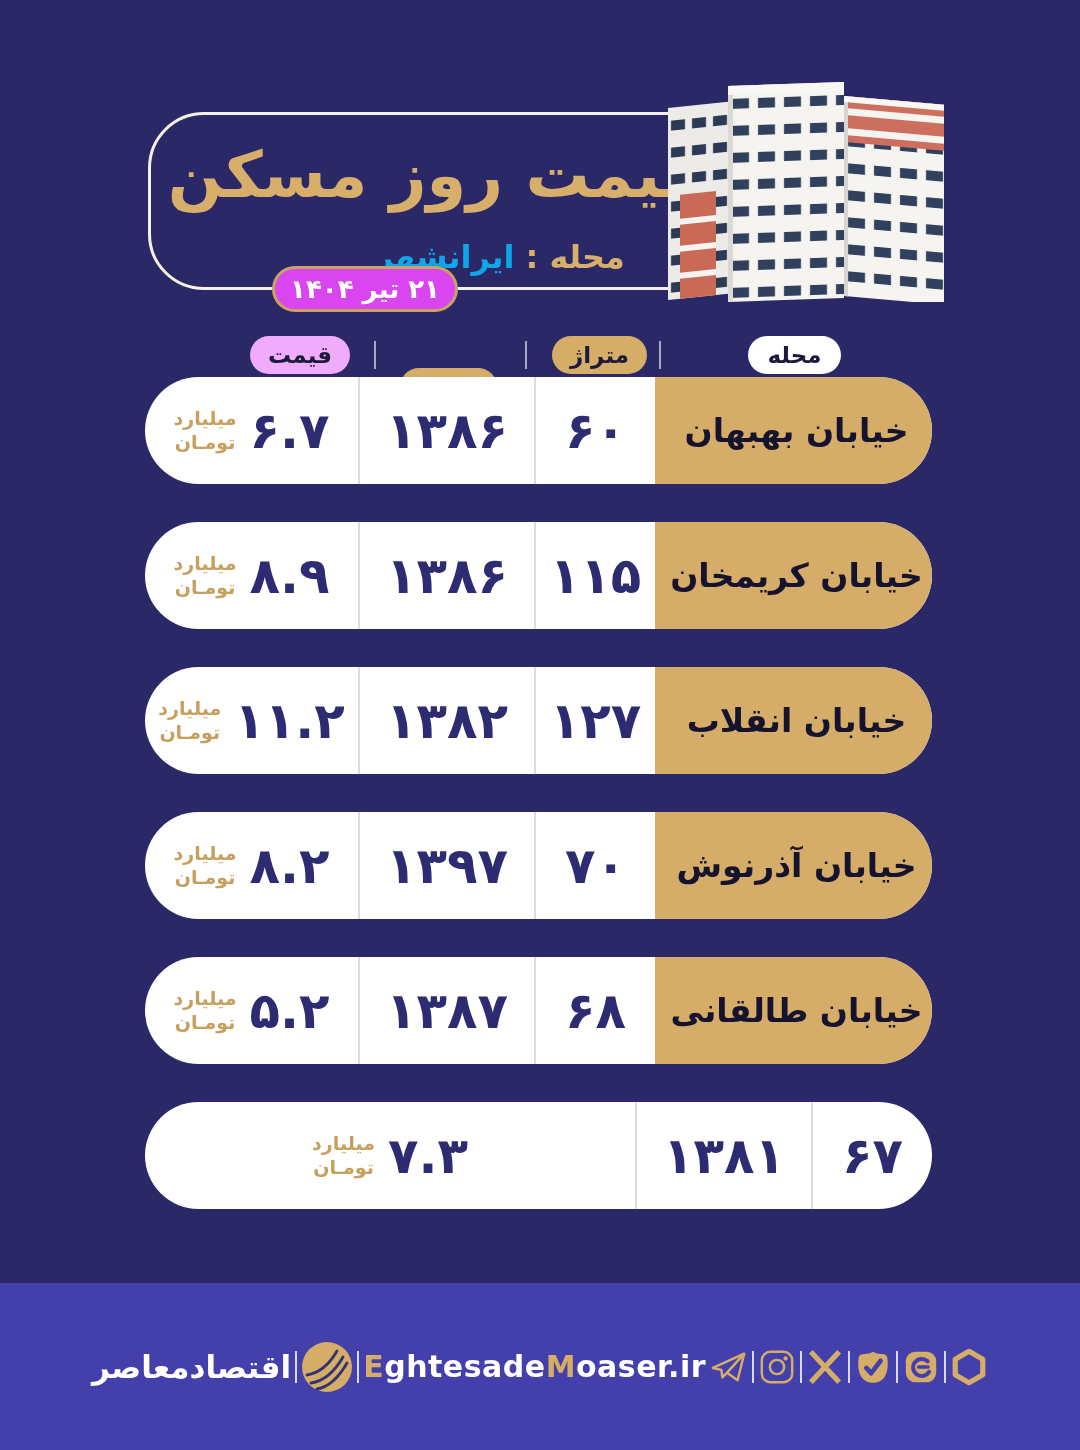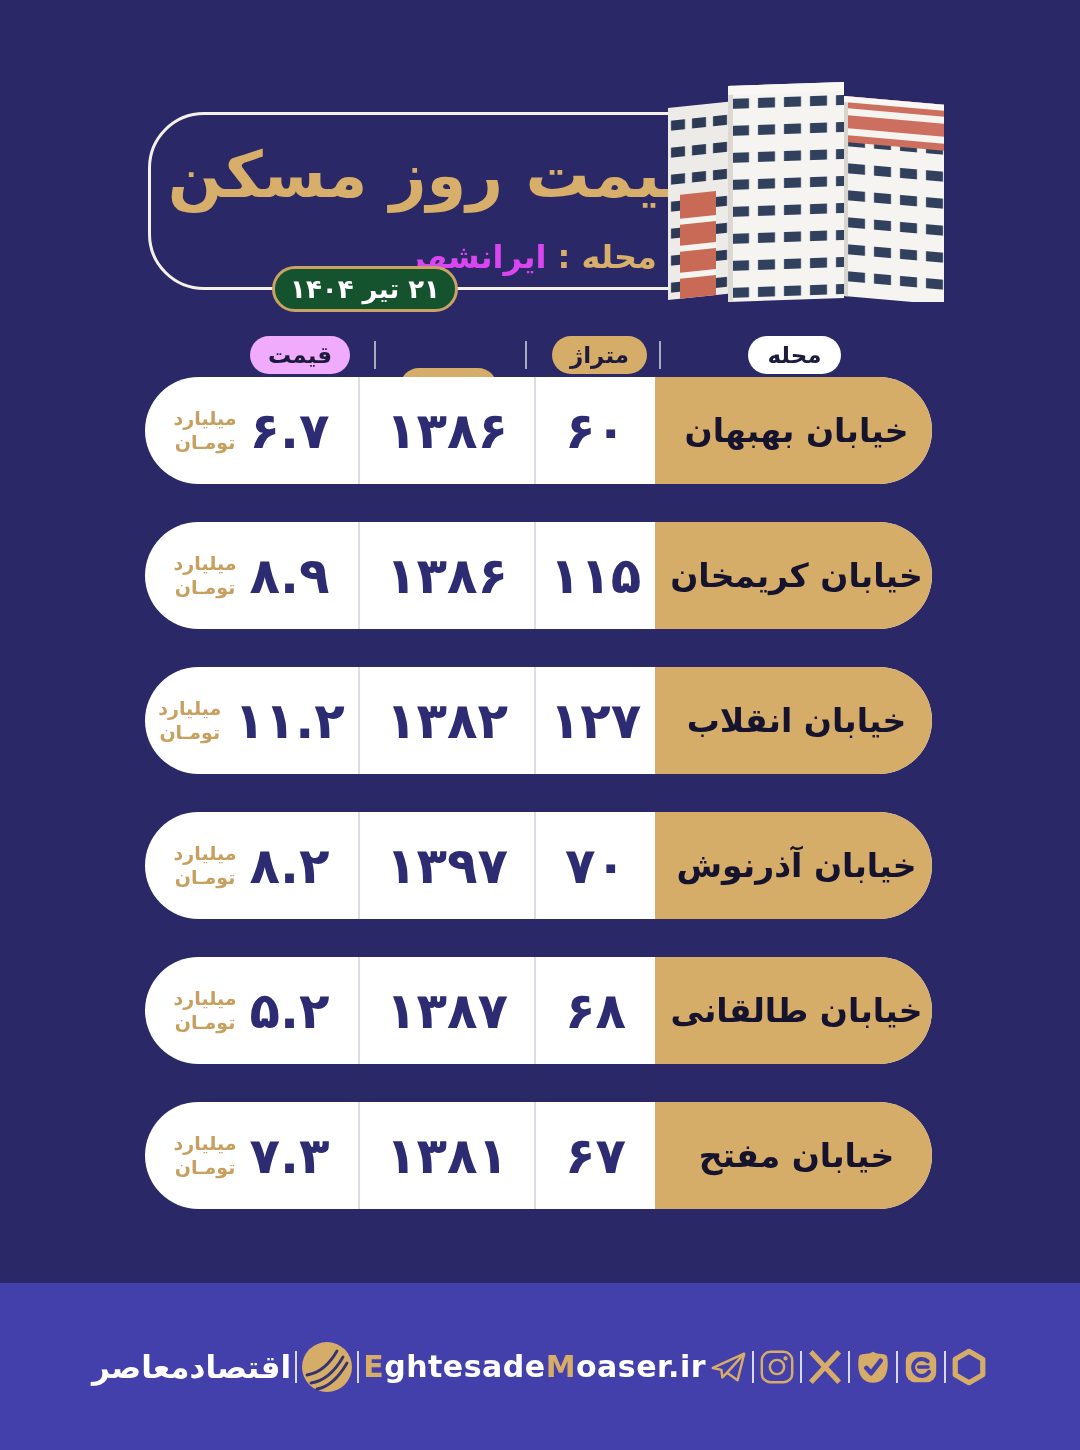--- a/index.html
+++ b/index.html
@@ -14,24 +14,24 @@
   }
   .poster-title{
     position:absolute;left:158px;top:138px;width:556px;text-align:center;
     font-size:64px;font-weight:bold;color:#d8ae6b;z-index:2;white-space:nowrap;
   }
   .poster-subtitle{
     position:absolute;left:375px;top:238px;width:330px;text-align:left;
     font-size:32px;font-weight:bold;white-space:nowrap;z-index:2;
   }
   .sub-label{color:#d8ae6b;}
-  .sub-value{color:#d946ef;margin-left:32px;}
+  .sub-value{color:#0ea5e9;}
   .date-pill{
     position:absolute;left:272px;top:266px;width:186px;height:46px;
-    background:#14532d;border:3px solid #c9a264;border-radius:26px;box-sizing:border-box;
+    background:#d946ef;border:3px solid #c9a264;border-radius:26px;box-sizing:border-box;
     display:flex;align-items:center;justify-content:center;
     font-size:26px;font-weight:bold;color:#ffffff;z-index:3;white-space:nowrap;
   }
   .building{position:absolute;left:658px;top:74px;width:292px;height:228px;z-index:2;}
   
   .col-head{
     position:absolute;top:336px;height:38px;border-radius:19px;
     display:flex;align-items:center;justify-content:center;
     font-size:23px;font-weight:bold;color:#1d1b3c;white-space:nowrap;
   }
@@ -186,21 +186,20 @@
     <div class="cell cell-price">
       <span class="num">۵.۲</span>
       <span class="unit">
         <span>میلیارد</span>
         <span>تومـان</span>
       </span>
     </div>
   </div>
 
   <div class="row" style="top:1102px">
-    <div class="cell cell-name">خیابان مفتح</div>
     <div class="cell cell-area num">۶۷</div>
     <div class="cell cell-year num">۱۳۸۱</div>
     <div class="cell cell-price">
       <span class="num">۷.۳</span>
       <span class="unit">
         <span>میلیارد</span>
         <span>تومـان</span>
       </span>
     </div>
   </div>

